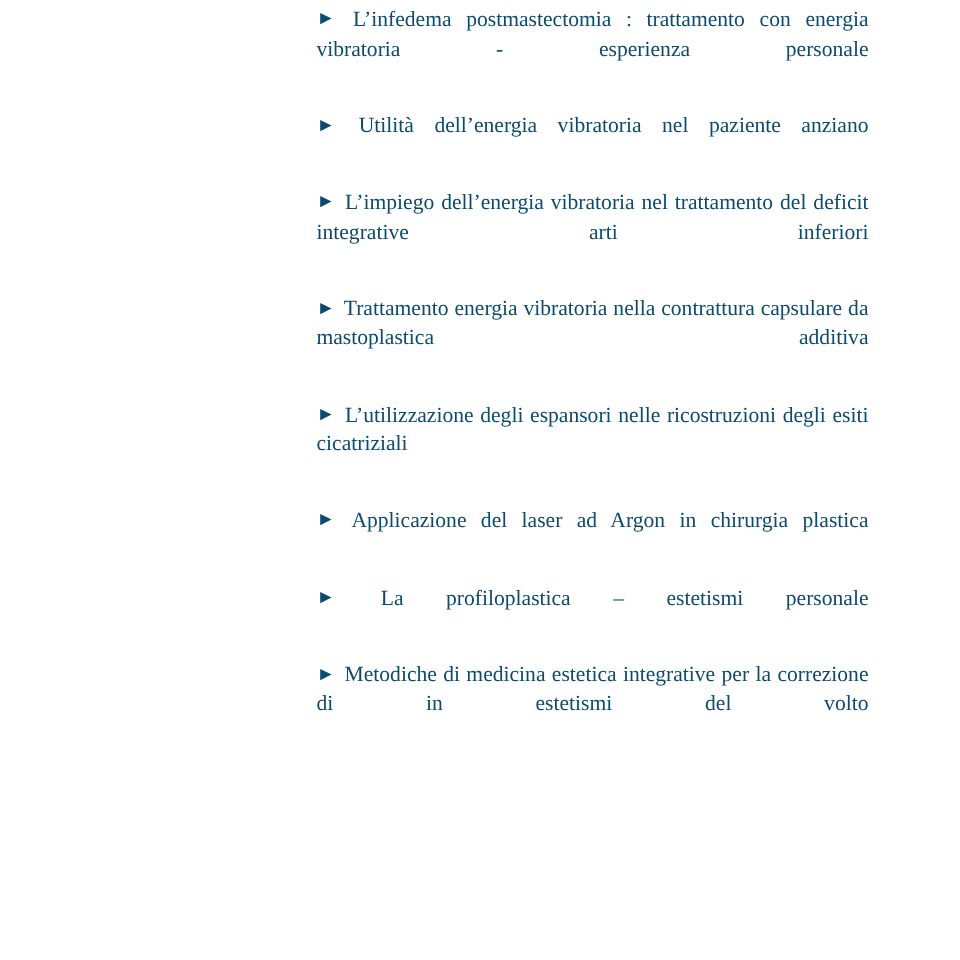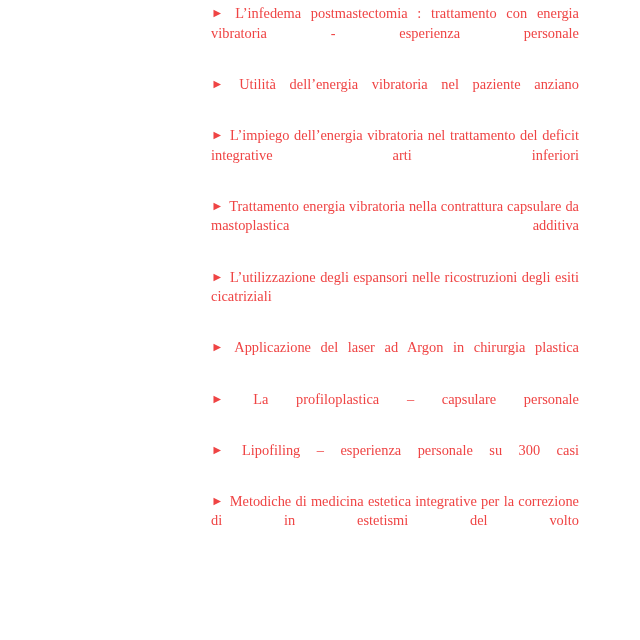--- a/index.html
+++ b/index.html
@@ -29,21 +29,21 @@
   }
   .list-item {
     display: block;
     font-size: 14.4px;
     line-height: 19.6px;
     text-align: justify;
     text-justify: inter-word;
     margin: 0 0 12px 0;
     padding: 0;
     text-indent: 0;
-    color: #ef4444;
+    color: #0c4a6e;
     -webkit-hyphens: none;
     hyphens: none;
   }
   .list-item:last-child {
     margin-bottom: 0;
   }
   
   .list-item::after {
     content: "";
     display: inline-block;
@@ -61,17 +61,16 @@
 <body>
 
 <div class="page">
   <div class="list-column" id="list-column">
       <p class="list-item"><span class="bullet">►</span> <span>L’infedema postmastectomia : trattamento con energia vibratoria - esperienza personale</span></p>
       <p class="list-item"><span class="bullet">►</span> <span>Utilità dell’energia vibratoria nel paziente anziano</span></p>
       <p class="list-item"><span class="bullet">►</span> <span>L’impiego dell’energia vibratoria nel trattamento del deficit integrative arti inferiori</span></p>
       <p class="list-item"><span class="bullet">►</span> <span>Trattamento energia vibratoria nella contrattura capsulare da mastoplastica additiva</span></p>
       <p class="list-item"><span class="bullet">►</span> <span>L’utilizzazione degli espansori nelle ricostruzioni degli esiti cicatriziali</span></p>
       <p class="list-item"><span class="bullet">►</span> <span>Applicazione del laser ad Argon in chirurgia plastica</span></p>
-      <p class="list-item"><span class="bullet">►</span> <span>La profiloplastica – capsulare personale</span></p>
-      <p class="list-item"><span class="bullet">►</span> <span>Lipofiling – esperienza personale su 300 casi</span></p>
+      <p class="list-item"><span class="bullet">►</span> <span>La profiloplastica – estetismi personale</span></p>
       <p class="list-item"><span class="bullet">►</span> <span>Metodiche di medicina estetica integrative per la correzione di in estetismi del volto</span></p>
     </div>
 </div>
 
 </body></html>

